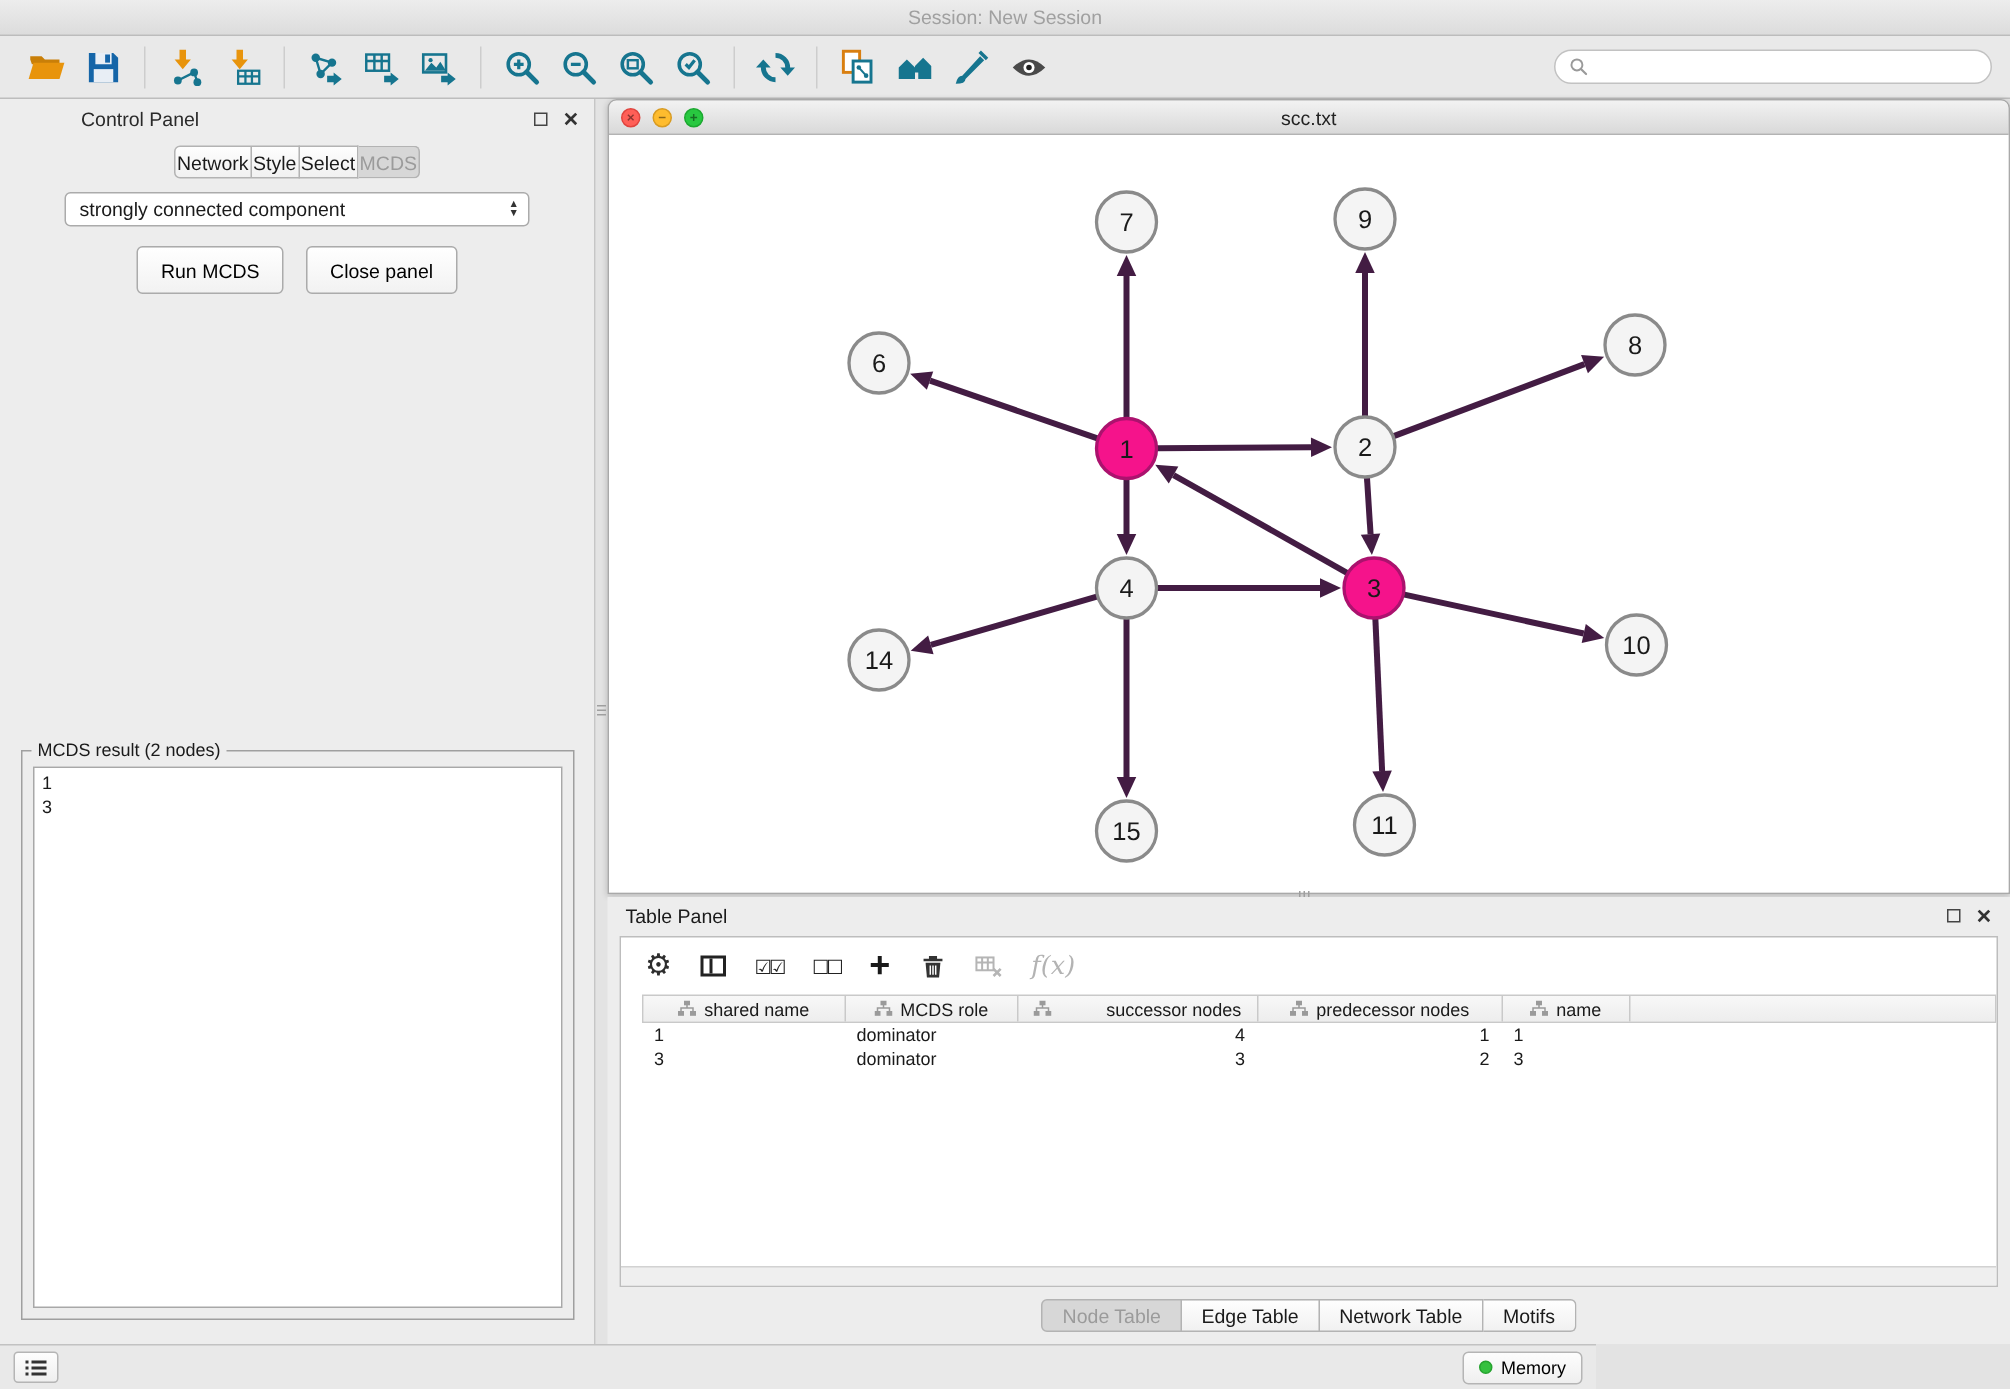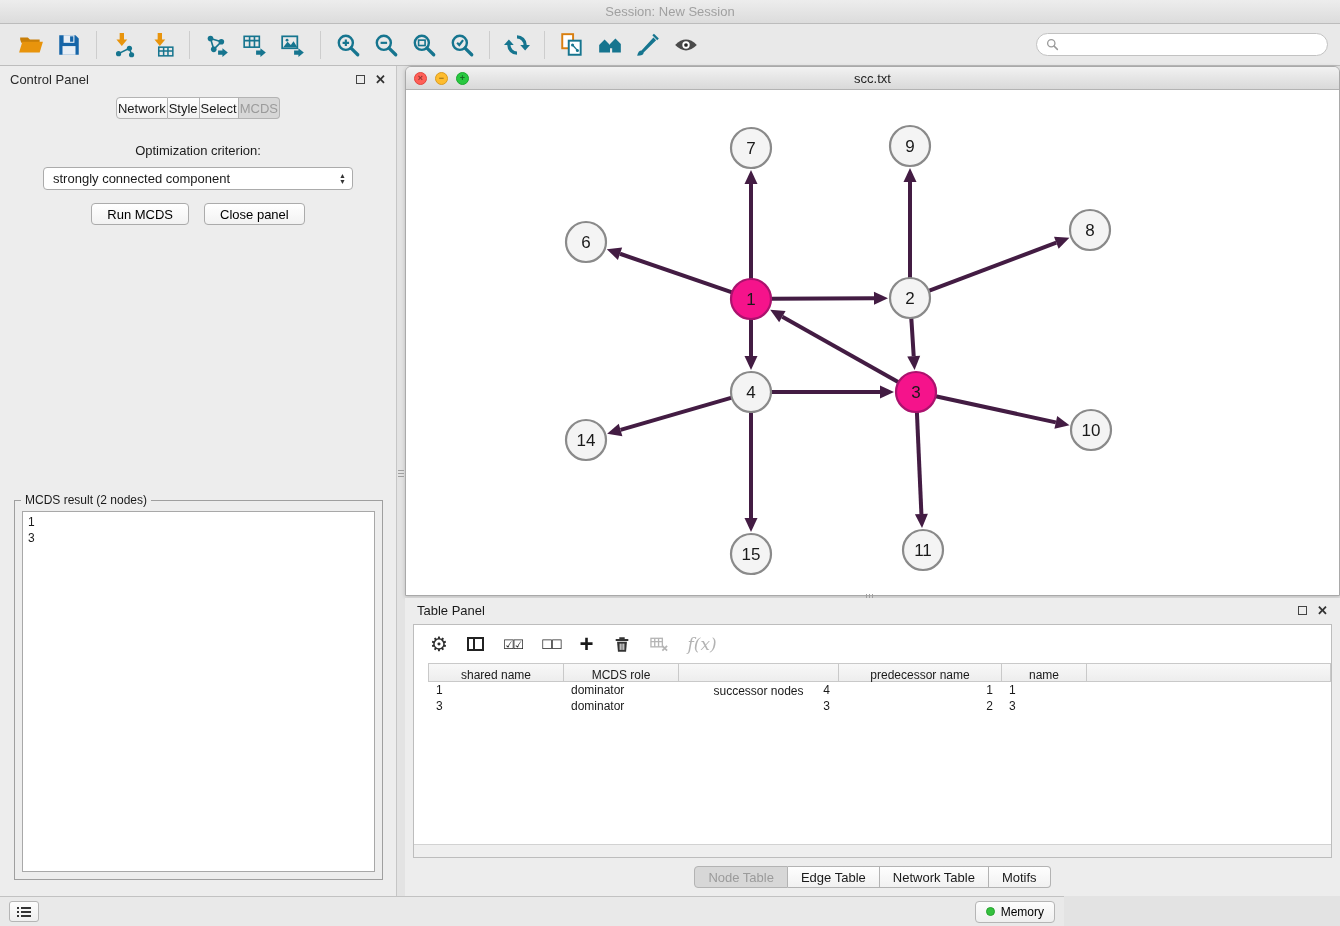--- a/index.html
+++ b/index.html
@@ -22,38 +22,38 @@
   .tsep { width:1px; height:28px; background:#cdcdcd; margin:0 8px; }
   .search-wrap { margin-left:auto; width:292px; height:23px; background:#fff;
     border:1px solid #c2c2c2; border-radius:12px; display:flex; align-items:center; padding:0 9px; }
   .search-wrap svg { width:13px; height:13px; margin-right:5px; flex:none; }
   .search-wrap input { border:none; outline:none; flex:1; font-size:12px; background:transparent; }
 
   
   .control-panel { position:absolute; left:0; top:66px; width:397px; height:830px;
     background:#ededed; border-right:1px solid #c6c6c6; }
   .cp-header { height:27px; display:flex; align-items:center; padding:0 10px; }
-  .cp-title { font-size:13px; color:#2a2a2a; }
+  .cp-title { font-size:13px; color:#2a2a2a;margin-left:44px; }
   .panel-btns { margin-left:auto; display:flex; align-items:center; gap:10px; }
   .float-ic { width:9px; height:9px; border:1.5px solid #444; display:inline-block; }
   .close-ic { font-size:13px; font-weight:bold; color:#333; line-height:1; cursor:pointer; }
   .cp-tabs { display:flex; justify-content:center; margin-top:4px; }
   .cp-tab { height:22px; padding:0 1px; font-size:13px; border:1px solid #b3b3b3; border-left:none;
     background:linear-gradient(#fefefe,#f1f1f1); color:#1a1a1a; cursor:pointer; font-family:inherit; }
   .cp-tab:first-child { border-left:1px solid #b3b3b3; border-radius:4px 0 0 4px; }
   .cp-tab:last-child { border-radius:0 4px 4px 0; }
   .cp-tab.active { background:#d7d7d7; color:#9b9b9b; }
   .cp-opt-label { text-align:center; margin-top:24px; font-size:13px; }
   .cp-select { width:310px; height:23px; margin:9px auto 0 auto; background:#fff;
     border:1px solid #ababab; border-radius:4px; display:flex; align-items:center;
     padding:0 4px 0 9px; font-size:13px; cursor:pointer; }
   .stepper { margin-left:auto; display:flex; flex-direction:column; line-height:6px;
     font-size:7px; color:#333; padding:0 2px; }
   .cp-buttons { display:flex; justify-content:center; gap:15px; margin-top:13px; }
-  .cp-buttons button { height:22px; padding:0 15px; font-size:13px; font-family:inherit;
+  .cp-buttons button { height:32px; padding:0 15px; font-size:13px; font-family:inherit;
     background:linear-gradient(#ffffff,#f2f2f2); border:1px solid #ababab; border-radius:4px; cursor:pointer; }
   .result-box { position:absolute; left:14px; top:434px; width:369px; height:380px;
     border:1px solid #9f9f9f; }
   .result-label { position:absolute; top:-8px; left:6px; background:#ededed;
     padding:0 4px; font-size:12px; color:#1a1a1a; }
   .result-area { position:absolute; left:7px; top:10px; right:7px; bottom:7px;
     background:#fff; border:1px solid #a8a8a8; font-size:12px; line-height:16px;
     padding:2px 5px; overflow:auto; }
 
   
@@ -88,21 +88,21 @@
     justify-content:center; font-family:inherit; }
   .gear { font-size:20px; color:#2e2e2e; line-height:1; }
   .col-ic { width:17px; height:14px; border:2px solid #222; position:relative; }
   .col-ic::after { content:""; position:absolute; left:4px; top:0; bottom:0; width:2px; background:#222; }
   .chk { font-size:13px; color:#222; letter-spacing:-2px; }
   .plus { font-size:24px; font-weight:bold; color:#1a1a1a; line-height:1; }
   .fx { font-family:"DejaVu Serif", serif; font-style:italic; font-size:17px; color:#b3b3b3; }
   .tp-table { margin-left:14px; }
   .tp-thead { display:flex; border:1px solid #c9c9c9; background:linear-gradient(#f8f8f8,#ededed); height:19px; }
   .th { display:flex; align-items:center; justify-content:center; gap:5px;
-    border-right:1px solid #c9c9c9; font-size:12px; color:#1a1a1a; cursor:pointer;flex-direction:column; }
+    border-right:1px solid #c9c9c9; font-size:12px; color:#1a1a1a; cursor:pointer; }
   .tp-row { display:flex; height:16px; align-items:center; cursor:default; }
   .td { font-size:12px; padding:0 8px; overflow:hidden; white-space:nowrap; }
   .td.right { text-align:right; }
   .c0 { width:135px; } .c1 { width:115px; } .c2 { width:160px;gap:36px; } .c3 { width:163px; } .c4 { width:85px; }
   .tp-scroll { position:absolute; left:0; right:0; bottom:0; height:13px;
     background:#efefef; border-top:1px solid #d2d2d2; }
   .tp-tabs { position:absolute; left:0; right:0; bottom:8px; display:flex; justify-content:center;margin-top:20px; }
   .tp-tab { height:22px; padding:0 13px; font-size:13px; border:1px solid #b3b3b3; border-left:none;
     background:linear-gradient(#fefefe,#f1f1f1); color:#1a1a1a; cursor:pointer; font-family:inherit; }
   .tp-tab:first-child { border-left:1px solid #b3b3b3; border-radius:4px 0 0 4px; }
@@ -276,21 +276,20 @@
         <span class="float-ic"></span>
         <span class="close-ic">✕</span>
       </span>
     </div>
     <div class="cp-tabs">
         <button class="cp-tab">Network</button>
         <button class="cp-tab">Style</button>
         <button class="cp-tab">Select</button>
         <button class="cp-tab active">MCDS</button>
       </div>
-    <div class="cp-opt-label">Optimization criterion:</div>
     <div class="cp-select">
       <span>strongly connected component</span>
       <span class="stepper">
           <span>▲</span>
           <span>▼</span>
         </span>
     </div>
     <div class="cp-buttons">
       <button>Run MCDS</button>
       <button>Close panel</button>
@@ -500,21 +499,21 @@
               </svg>
               <span>successor nodes</span>
             </div>
             <div class="th c3">
               <svg width="12" height="11" viewBox="0 0 12 11">
                 <path d="M6 3v2M2 7V5h8v2" stroke="#9a9a9a" fill="none"></path>
                 <rect x="4" y="0" width="4" height="3.2" fill="#9a9a9a"></rect>
                 <rect x="0" y="7" width="4" height="3.2" fill="#9a9a9a"></rect>
                 <rect x="8" y="7" width="4" height="3.2" fill="#9a9a9a"></rect>
               </svg>
-              <span>predecessor name</span>
+              <span>predecessor nodes</span>
             </div>
             <div class="th c4">
               <svg width="12" height="11" viewBox="0 0 12 11">
                 <path d="M6 3v2M2 7V5h8v2" stroke="#9a9a9a" fill="none"></path>
                 <rect x="4" y="0" width="4" height="3.2" fill="#9a9a9a"></rect>
                 <rect x="0" y="7" width="4" height="3.2" fill="#9a9a9a"></rect>
                 <rect x="8" y="7" width="4" height="3.2" fill="#9a9a9a"></rect>
               </svg>
               <span>name</span>
             </div>

